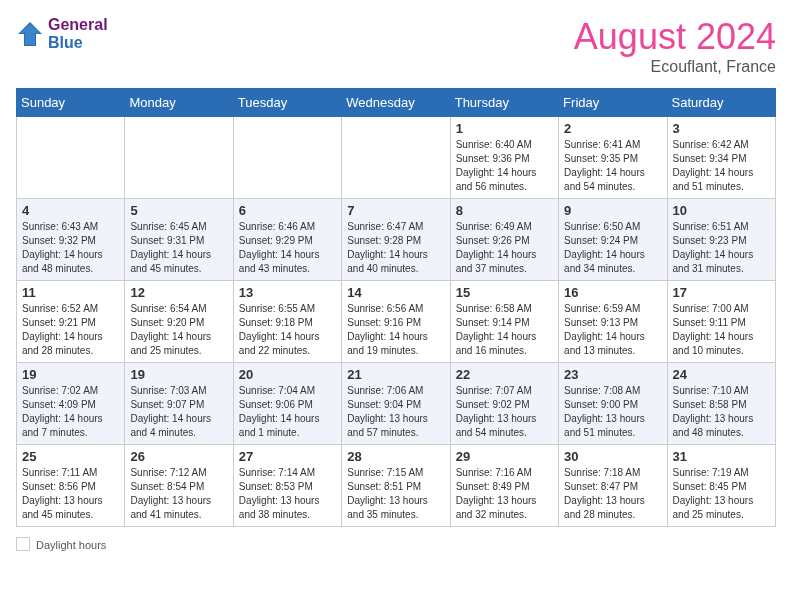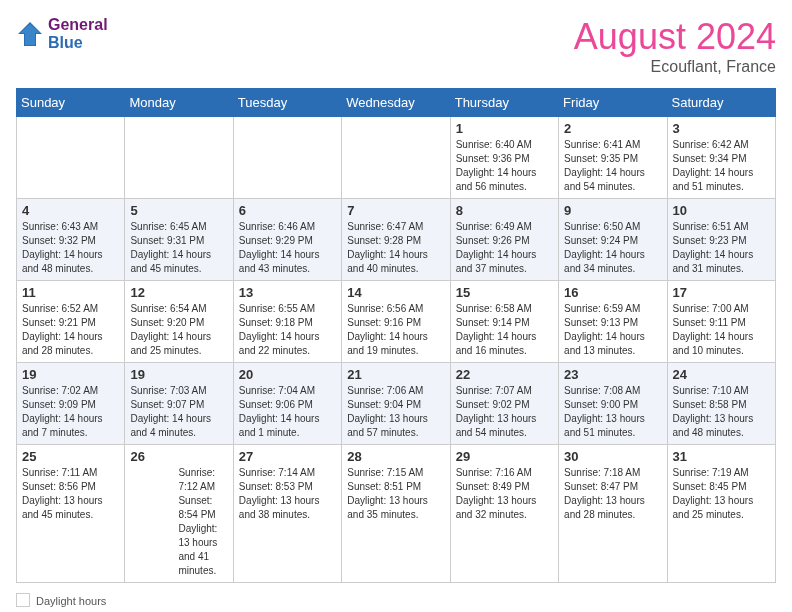--- a/index.html
+++ b/index.html
@@ -251,21 +251,21 @@
           <div class="day-info" style="white-space: pre-line;">Sunrise: 7:00 AM
 Sunset: 9:11 PM
 Daylight: 14 hours
 and 10 minutes.</div>
         </td>
       </tr>
       <tr>
         <td>
           <div class="day-number">19</div>
           <div class="day-info" style="white-space: pre-line;">Sunrise: 7:02 AM
-Sunset: 9:09 PM
+Sunset: 4:09 PM
 Daylight: 14 hours
 and 7 minutes.</div>
         </td>
         <td>
           <div class="day-number">19</div>
           <div class="day-info" style="white-space: pre-line;">Sunrise: 7:03 AM
 Sunset: 9:07 PM
 Daylight: 14 hours
 and 4 minutes.</div>
         </td>
@@ -308,21 +308,21 @@
       <tr>
         <td>
           <div class="day-number">25</div>
           <div class="day-info" style="white-space: pre-line;">Sunrise: 7:11 AM
 Sunset: 8:56 PM
 Daylight: 13 hours
 and 45 minutes.</div>
         </td>
         <td>
           <div class="day-number">26</div>
-          <div class="day-info" style="white-space: pre-line; margin-left: 48px;">Sunrise: 7:12 AM
+          <div class="day-info" style="white-space: pre-line;">Sunrise: 7:12 AM
 Sunset: 8:54 PM
 Daylight: 13 hours
 and 41 minutes.</div>
         </td>
         <td>
           <div class="day-number">27</div>
           <div class="day-info" style="white-space: pre-line;">Sunrise: 7:14 AM
 Sunset: 8:53 PM
 Daylight: 13 hours
 and 38 minutes.</div>

